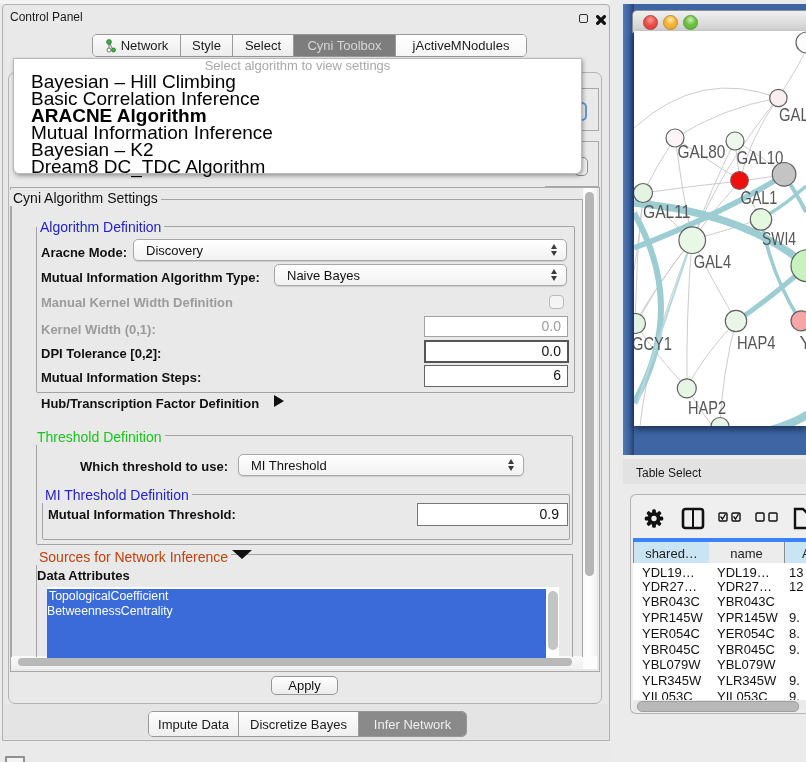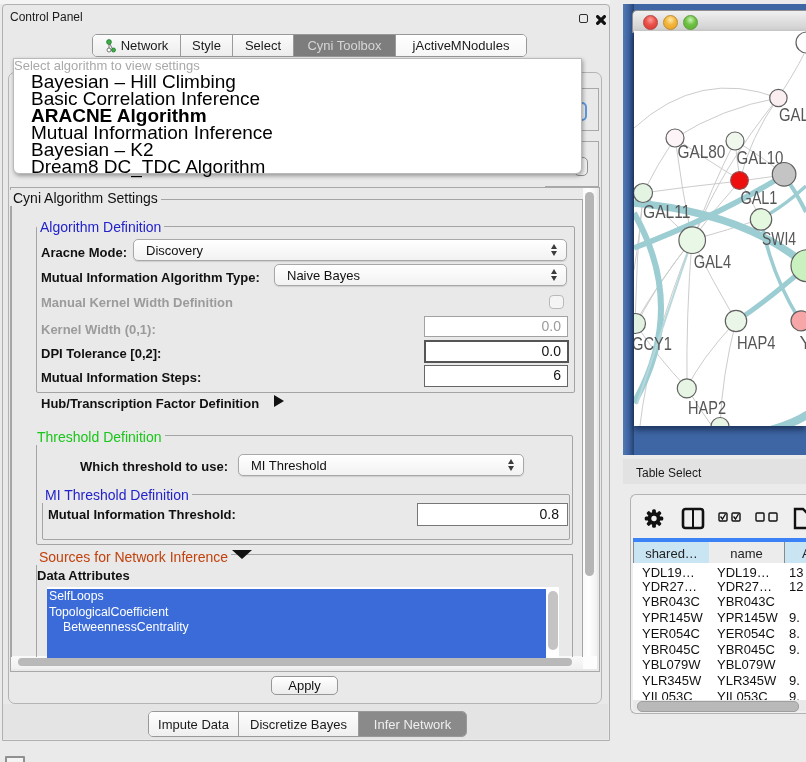--- a/index.html
+++ b/index.html
@@ -105,33 +105,32 @@
 <div class="lbl b abs" style="left:80px;top:459px">Which threshold to use:</div>
 <div class="combo" style="left:238px;top:454px;width:284px;height:20px">
     <span class="tx">MI Threshold</span>
     <span class="spin"></span>
   </div>
 
 <div class="group" style="left:42px;top:494px;width:526px;height:44px"></div>
 <div class="gtitle" style="left:42px;top:487px;color:#2222cc">MI Threshold Definition</div>
 
 <div class="lbl b abs" style="left:48px;top:507px">Mutual Information Threshold:</div>
-<div class="fld" style="left:417px;top:503px;width:141px;height:19px;border:1.5px solid #777;padding:2px 8px 0 0">0.8</div>
+<div class="fld" style="left:417px;top:503px;width:141px;height:19px;border:1.5px solid #777;padding:2px 8px 0 0">0.9</div>
 
 <div class="abs" style="left:36px;top:554px;width:535px;height:102px;border:1px solid #a4a4a4;border-bottom:none"></div>
 <div class="gtitle" style="left:36px;top:549px;color:#c2410c">Sources for Network Inference</div>
 <div class="abs" style="left:231.5px;top:550px;width:0;height:0;border-left:10px solid transparent;border-right:10px solid transparent;border-top:9.5px solid #111"></div>
 
 <div class="lbl b abs" style="left:37px;top:568px">Data Attributes</div>
 
 <div class="abs" style="left:47px;top:587px;width:512px;height:71px;background:#fff;overflow:hidden">
   <div style="position:absolute;left:0;top:2px;width:499px;height:70px;background:#3a6bd8;color:#fff;font-size:12.3px">
-    <div style="padding:1px 0 0 2px;height:14.8px;line-height:13.8px">SelfLoops</div>
     <div style="padding:0 0 0 2px;height:14.8px;line-height:14.8px">TopologicalCoefficient</div>
-    <div style="padding:0 0 0 16px;height:14.8px;line-height:14.8px">BetweennessCentrality</div>
+    <div style="padding:0 0 0 0;height:14.8px;line-height:14.8px">BetweennessCentrality</div>
   </div>
   <div style="position:absolute;right:1px;top:4px;width:10px;height:59px;background:#c4c4c4;border-radius:5px"></div>
 </div>
 
 <div class="abs" style="left:271px;top:676px;width:65px;height:17px;border:1px solid #979797;border-radius:5px;background:linear-gradient(#ffffff,#ececec);font-size:13px;color:#111;text-align:center;line-height:17px">Apply</div>
 
 <div class="abs" style="left:3px;top:704px;width:605px;height:35px;background:#e4e4e4"></div>
 
 <div class="abs" style="left:148px;top:711px;height:24px;display:flex;border:1px solid #989898;border-radius:5px;overflow:hidden;font-size:13px;color:#1a1a1a">
   <div style="width:89px;display:flex;align-items:center;justify-content:center;border-right:1px solid #9b9b9b;background:linear-gradient(#fdfdfd,#efefef)">Impute Data</div>
@@ -139,21 +138,21 @@
   <div style="width:107px;display:flex;align-items:center;justify-content:center;background:#8a8a8a;color:#efefef">Infer Network</div>
 </div>
 
 <div class="abs" style="left:5px;top:756px;width:16px;height:8px;border:2px solid #909090;border-radius:1px;background:#f4f4f4"></div>
 
 <svg class="abs" style="left:616.5px;top:372.5px" width="6" height="7" viewBox="0 0 6 7">
     <path d="M0.5 6.5 L3 0.5 L5.5 6.5" fill="none" stroke="#555" stroke-width="1.6"></path>
   </svg>
 
 <div class="abs" style="left:13px;top:58px;width:567px;height:114px;background:#fff;border:1px solid #b9b9b9;border-radius:0 0 6px 6px;box-shadow:1px 2px 4px rgba(0,0,0,.35);z-index:30">
-  <div style="position:absolute;top:-1px;left:0;width:100%;text-align:left;font-size:13px;color:#a9a9a9">Select algorithm to view settings</div>
+  <div style="position:absolute;top:-1px;left:0;width:100%;text-align:center;font-size:13px;color:#a9a9a9">Select algorithm to view settings</div>
   <div style="position:absolute;top:15px;left:17px;font-size:19px;color:#000;line-height:16.9px;white-space:nowrap">
     Bayesian – Hill Climbing<br>
     Basic Correlation Inference<br>
     <span class="b">ARACNE Algorithm</span><br>
     Mutual Information Inference<br>
     Bayesian – K2<br>
     Dream8 DC_TDC Algorithm
   </div>
 </div>
 

